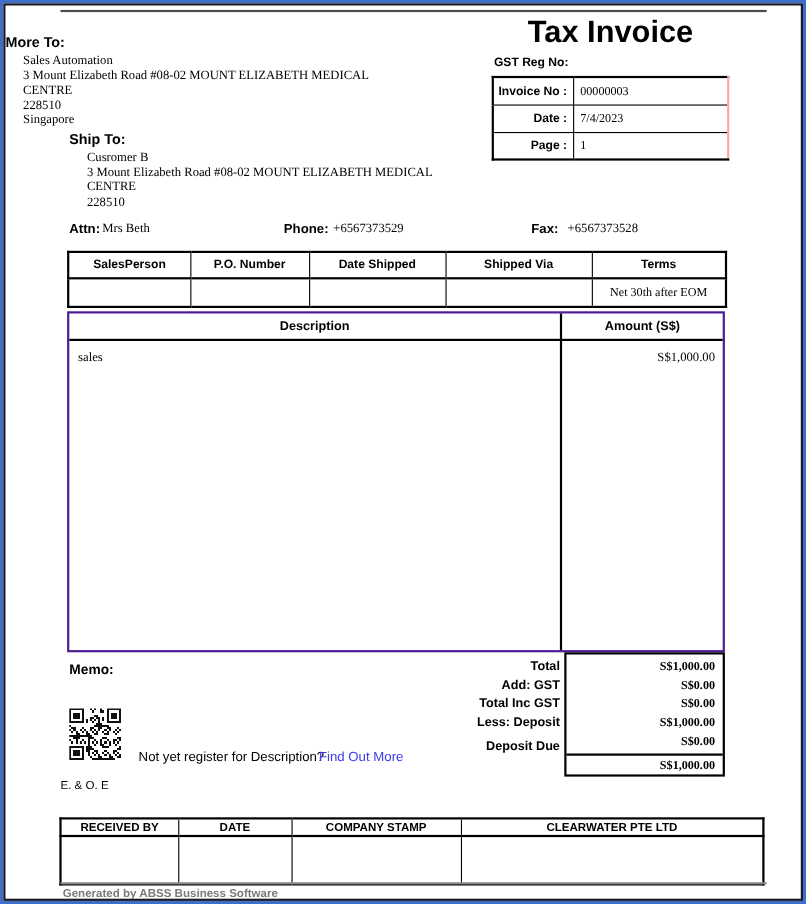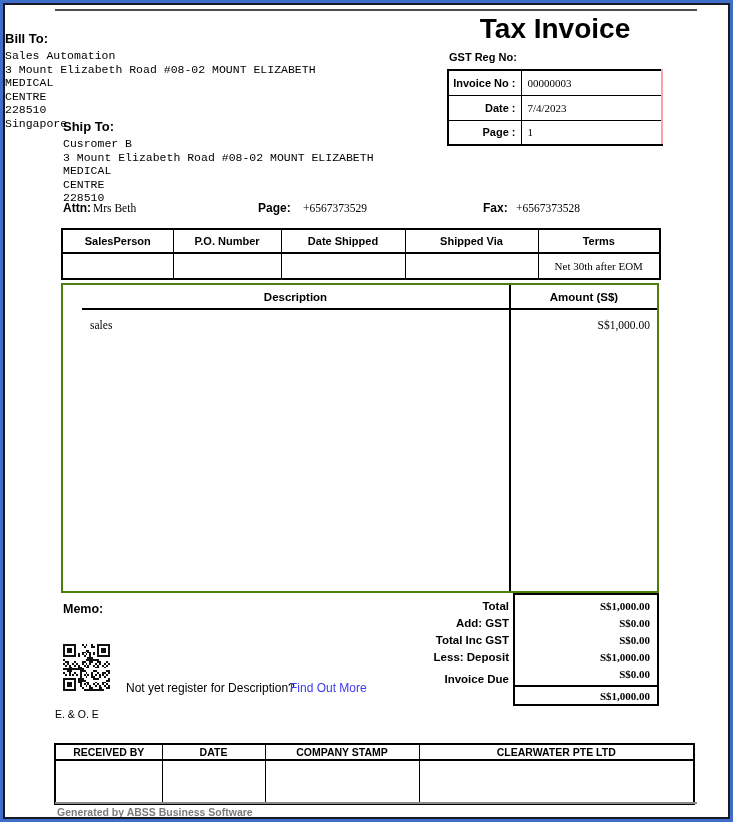--- a/index.html
+++ b/index.html
@@ -7,21 +7,21 @@
   body { background:#fff; color:#000; font-family:"Liberation Sans",sans-serif; }
   .frame-outer { width:733px; height:822px; border:3px solid #3e6ec8; }
   .frame-inner { width:100%; height:100%; border:2px solid #181826; position:relative; background:#fff; overflow:hidden; }
   .abs { position:absolute; }
   .serif { font-family:"Liberation Serif","DejaVu Serif",serif; }
 
   .top-rule { left:50px; top:4px; width:642px; height:2px; background:#4d4d4d; }
 
   .addr-block { left:58px; width:340px; }
   .addr-label { font-size:13px; font-weight:bold; margin-bottom:3px; }
-  .addr-lines div { font-size:11.5px; line-height:13.5px; font-family:Liberation Mono, monospace; }
+  .addr-lines div { font-size:11.5px; line-height:13.5px; font-family:Liberation Serif, serif;margin-left:16px; }
   #bill-to { top:26px; }
   #ship-to { top:114px; }
 
   .title { left:440px; top:8px; width:220px; text-align:center; font-size:28px; font-weight:bold; }
   .gst { left:444px; top:46px; font-size:11px; font-weight:bold; }
 
   .info-table { left:442px; top:64px; border-collapse:collapse; }
   .info-table td { border:1px solid #000; height:25px; font-size:11px; }
   .info-table td.lbl { width:73px; text-align:right; font-weight:bold; padding-right:5px; }
   .info-table td.val { width:141px; text-align:left; padding-left:6px; font-family:"Liberation Serif",serif; }
@@ -39,22 +39,22 @@
 
   .order-table { left:56px; top:223px; border-collapse:collapse; table-layout:fixed; }
   .order-table td { border:1px solid #000; font-size:11px; text-align:center; }
   .order-table tr.hd td { height:24px; font-weight:bold; border-bottom:2px solid #000; }
   .order-table tr.vl td { height:26px; font-family:"Liberation Serif",serif; }
   .order-table td:first-child { border-left:2px solid #000; }
   .order-table td:last-child { border-right:2px solid #000; }
   .order-table tr.hd td { border-top:2px solid #000; }
   .order-table tr.vl td { border-bottom:2px solid #000; }
 
-  .desc-table { left:56px; top:278px; width:598px; height:310px; border:2px solid #4d7c0f;
-                display:grid; grid-template-columns:1fr 146px; grid-template-rows:25px 1fr;padding-left:19px; }
+  .desc-table { left:56px; top:278px; width:598px; height:310px; border:2px solid #4c1d95;
+                display:grid; grid-template-columns:1fr 146px; grid-template-rows:25px 1fr; }
   .desc-h { border-bottom:2px solid #000; display:flex; align-items:center; justify-content:center;
             font-size:11.5px; font-weight:bold; }
   .desc-c1 { border-right:2px solid #000; }
   .desc-b1 { padding:9px 8px; font-size:11.5px; }
   .desc-b2 { padding:9px 7px; text-align:right; font-size:11.5px; }
 
   .totals-labels { left:56px; top:588px; width:448px; text-align:right; }
   .totals-labels .t-row { height:17px; line-height:17px; font-size:11.5px; font-weight:bold; }
   .totals-labels .t-first { margin-top:5px; }
   .totals-labels .t-spacer { height:4px; }
@@ -88,21 +88,21 @@
 </head>
 <body>
 
 <div class="frame-outer">
 <div class="frame-inner">
 
   <div class="abs top-rule"></div>
 
   <div class="abs" id="bill-to" style="position:absolute;">
     <div class="addr-block abs" style="left:0;top:0;position:static;">
-      <div class="addr-label">Bill To:</div>
+      <div class="addr-label">More To:</div>
       <div class="addr-lines">
         <div>Sales Automation</div>
         <div>3 Mount Elizabeth Road #08-02 MOUNT ELIZABETH MEDICAL</div>
         <div>CENTRE</div>
         <div>228510</div>
         <div>Singapore</div>
       </div>
     </div>
   </div>
 
@@ -132,21 +132,21 @@
     <tr>
       <td class="lbl">Page :</td>
       <td class="val">1</td>
     </tr>
   </tbody>
       </table>
 
   <div class="contact">
     <span class="c-lbl" id="attn-label">Attn:</span>
     <span class="c-val" id="attn-value">Mrs Beth</span>
-    <span class="c-lbl" id="phone-label">Page:</span>
+    <span class="c-lbl" id="phone-label">Phone:</span>
     <span class="c-val" id="phone-value">+6567373529</span>
     <span class="c-lbl" id="fax-label">Fax:</span>
     <span class="c-val" id="fax-value">+6567373528</span>
   </div>
 
   <table class="abs order-table">
     <colgroup>
           <col style="width:111px">
           <col style="width:108px">
           <col style="width:124px">
@@ -177,21 +177,21 @@
     <div class="desc-c1 desc-b1 serif">sales</div>
     <div class="desc-b2 serif">S$1,000.00</div>
   </div>
 
   <div class="abs totals-labels">
     <div class="t-row t-first">Total</div>
     <div class="t-row">Add: GST</div>
     <div class="t-row">Total Inc GST</div>
     <div class="t-row">Less: Deposit</div>
     <div class="t-spacer"></div>
-    <div class="t-balance">Invoice Due</div>
+    <div class="t-balance">Deposit Due</div>
   </div>
 
   <div class="abs totals-box">
     <div class="a-row">S$1,000.00</div>
     <div class="a-row">S$0.00</div>
     <div class="a-row">S$0.00</div>
     <div class="a-row">S$1,000.00</div>
     <div class="a-row">S$0.00</div>
     <div class="a-sep"></div>
     <div class="a-balance">S$1,000.00</div>

